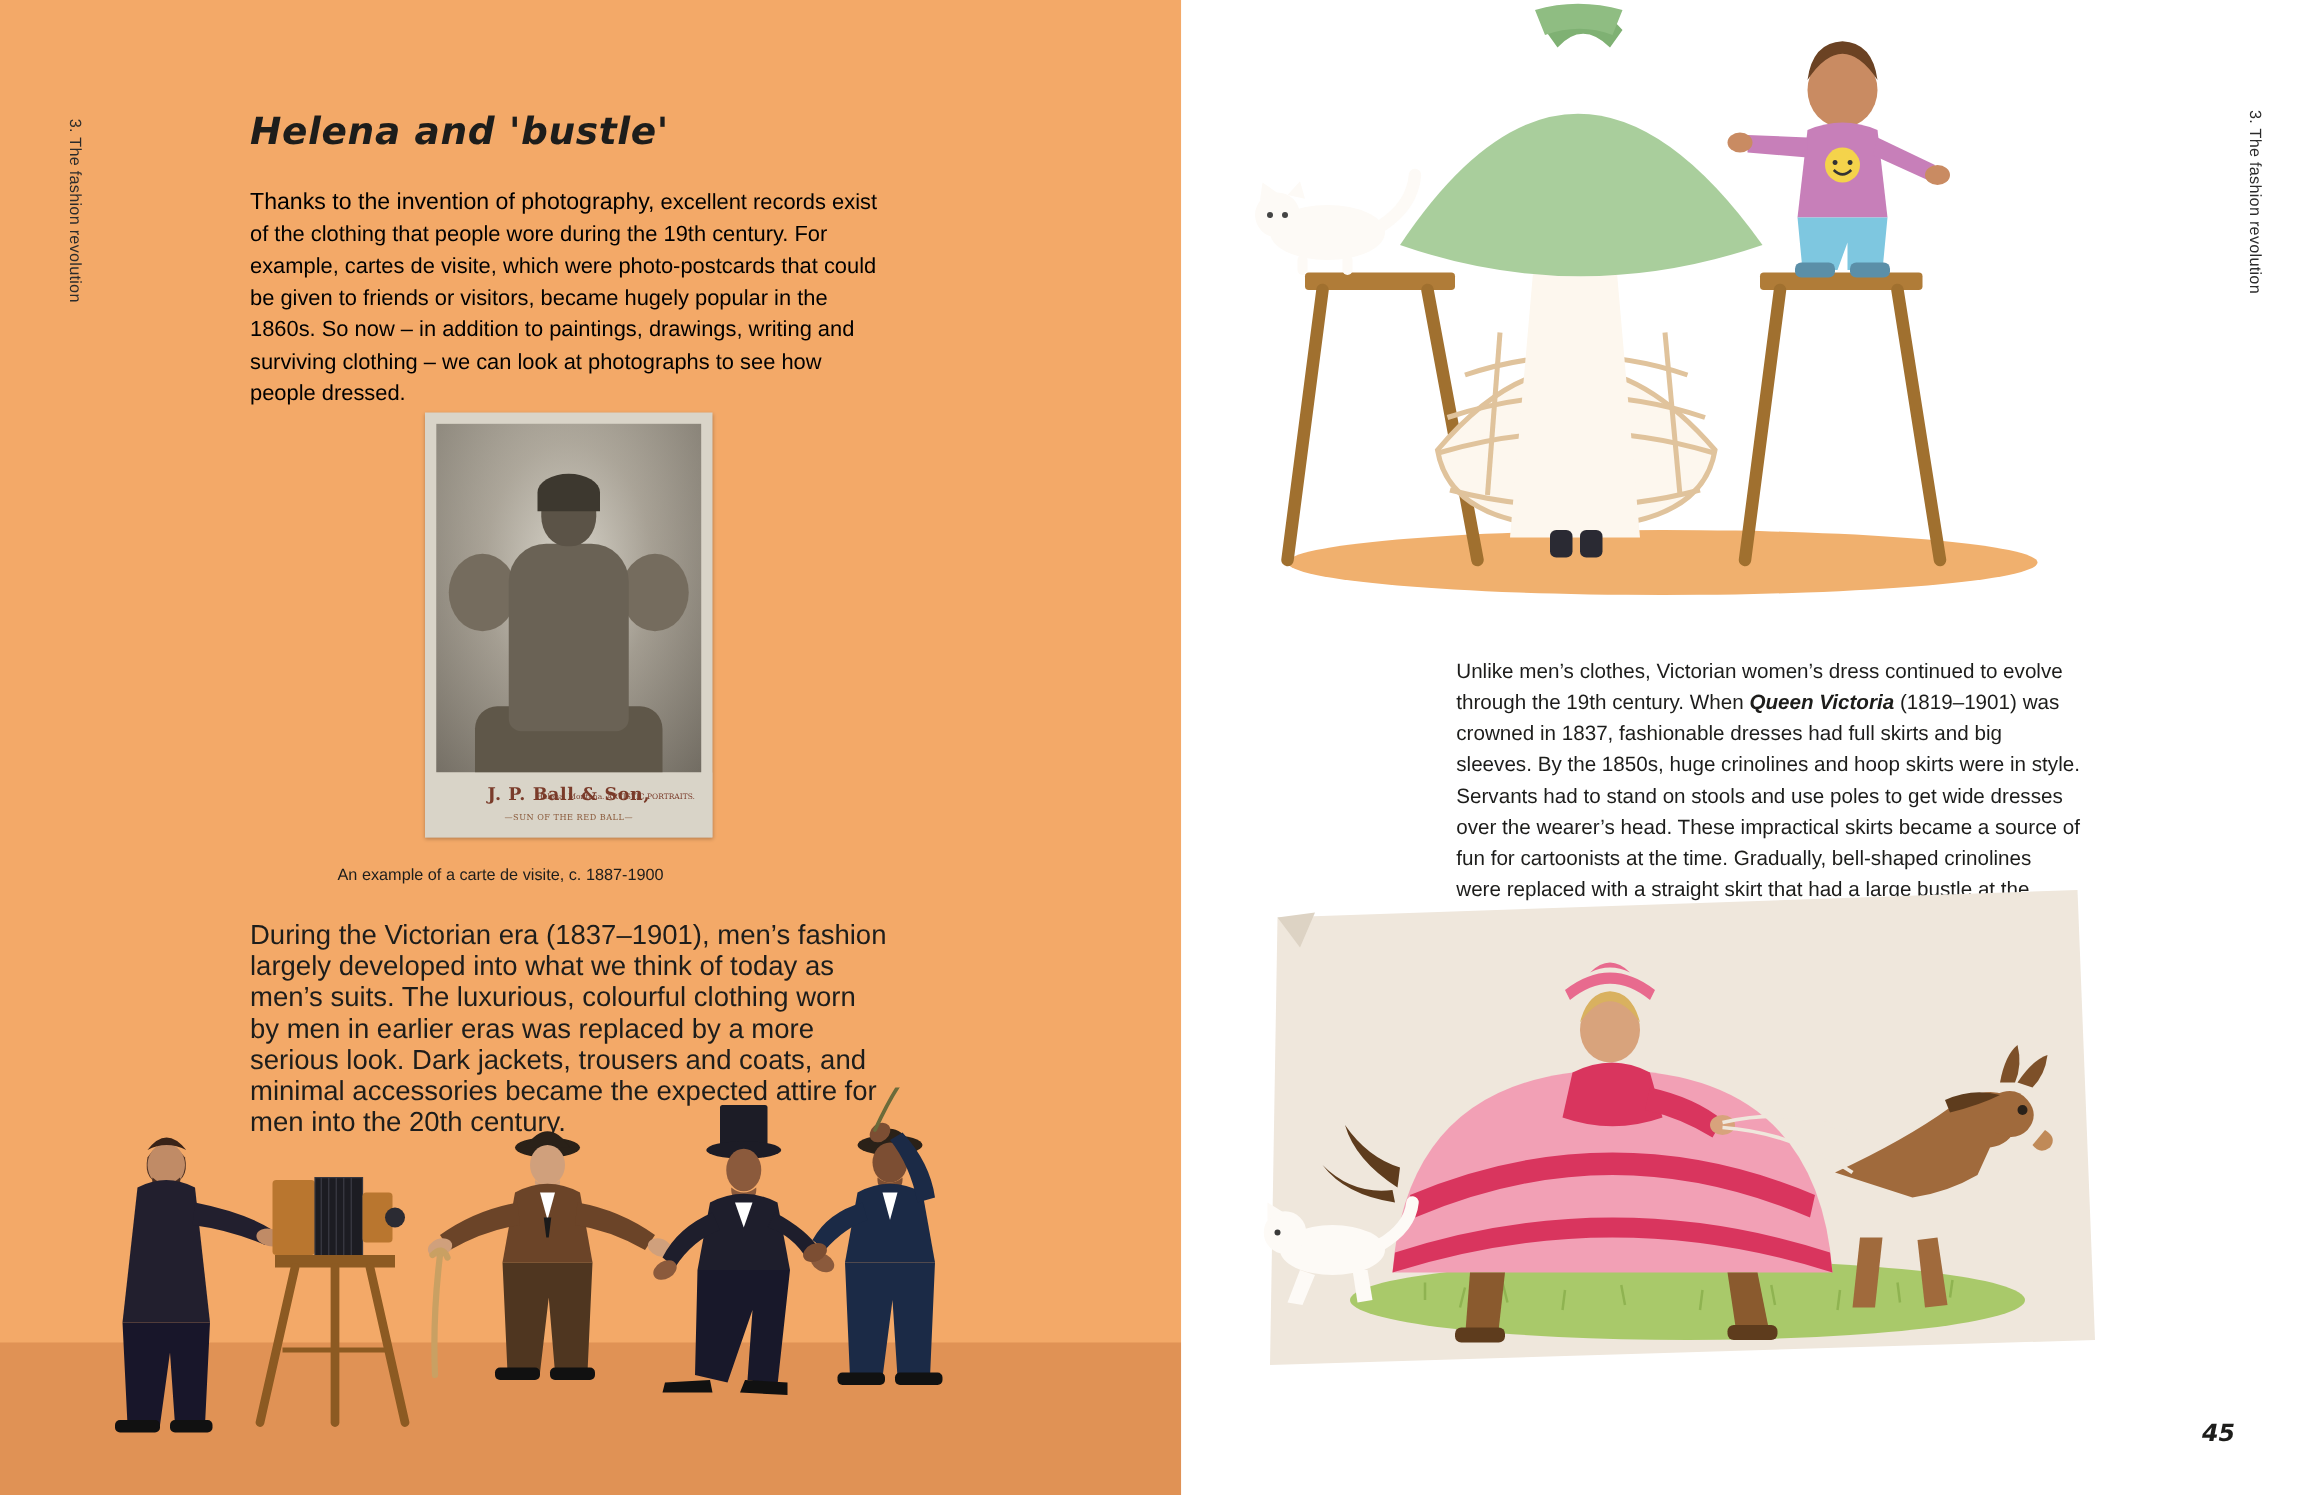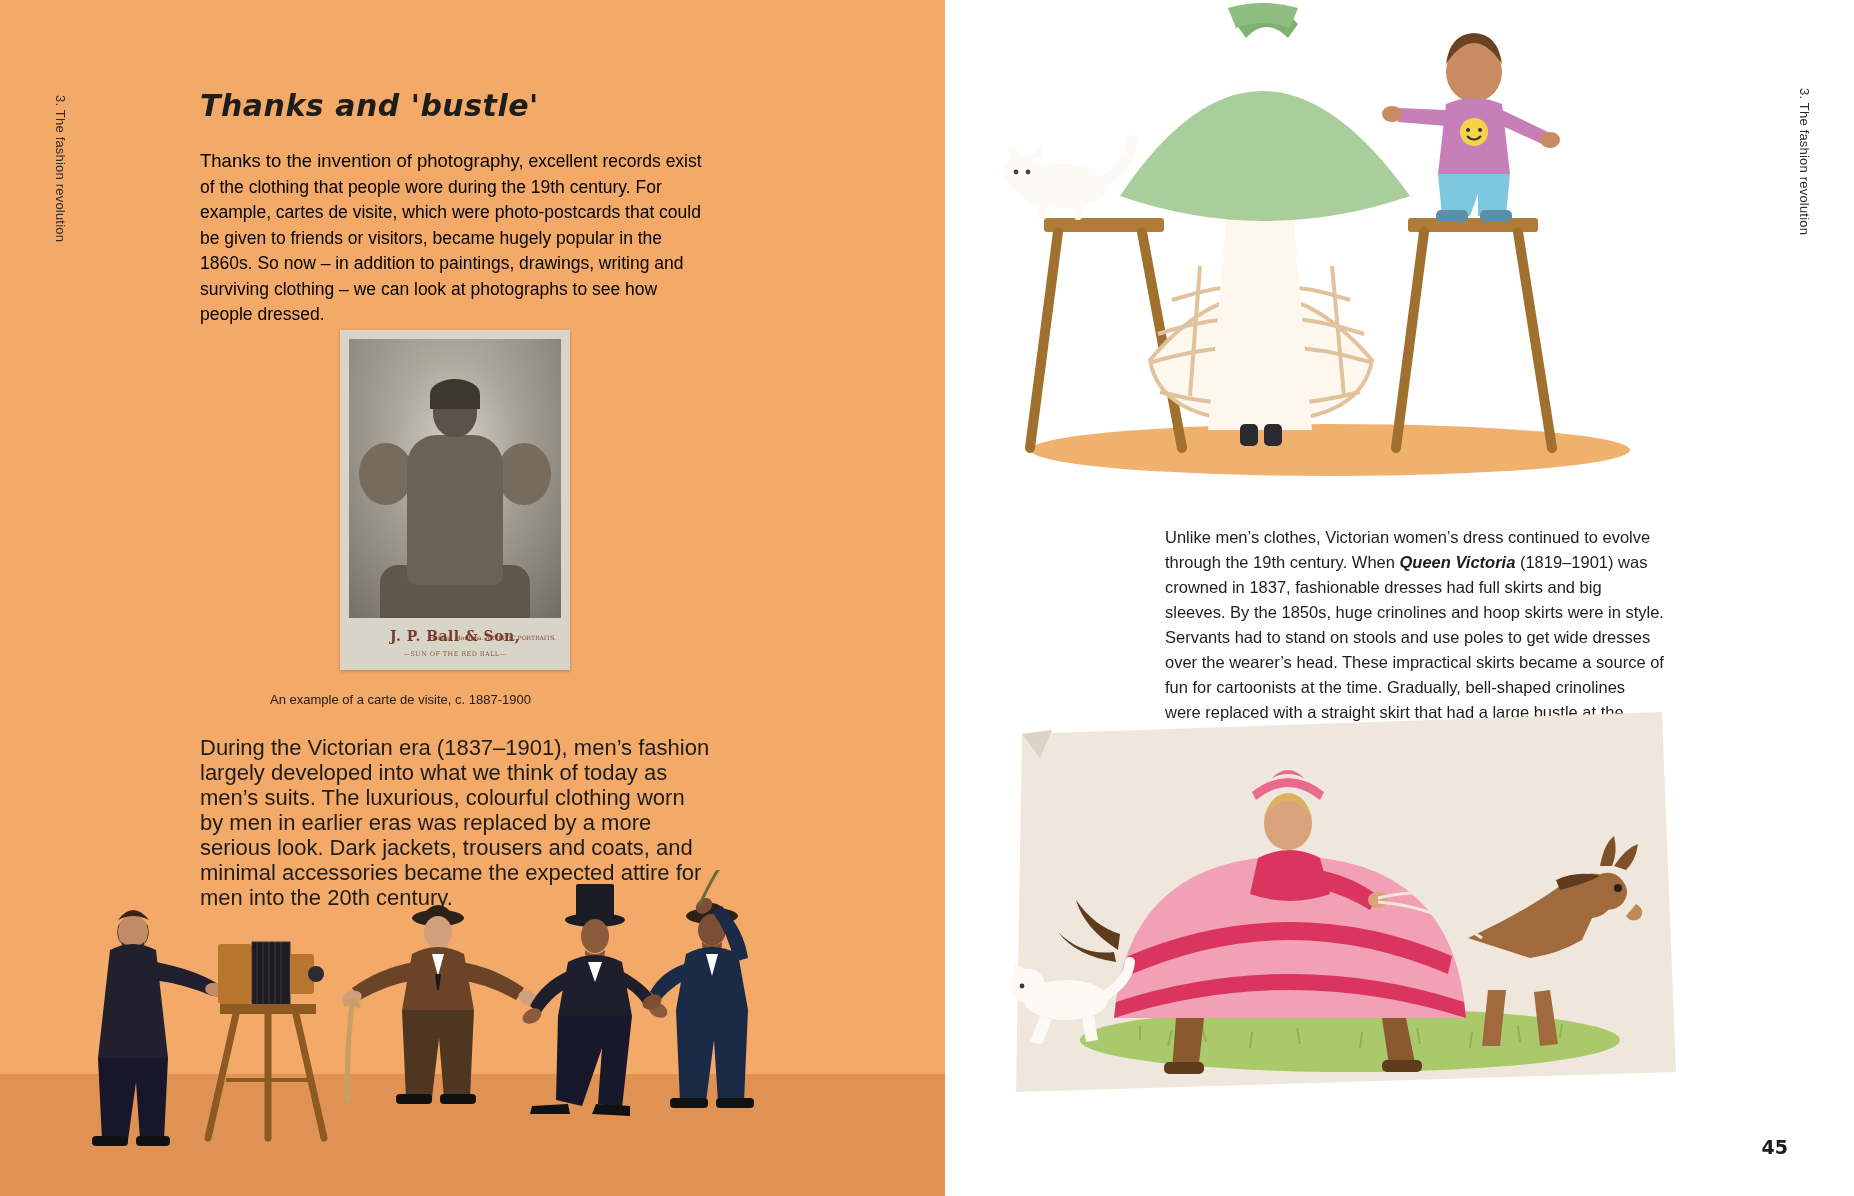--- a/index.html
+++ b/index.html
@@ -232,20 +232,21 @@
   .queen {
     font-style: italic;
     font-weight: 700;
   }
   .page-num {
     position: absolute;
     right: 66px;
     bottom: 38px;
     font-size: 19px;
     font-weight: 700;
+    font-style: italic;
     color: #1d1d1b;
     font-family: "DejaVu Sans", sans-serif;
   }
   svg { display: block; }
   .ill-top {
     position: absolute;
     left: 1000px;
     top: 0px;
   }
   .ill-bottom {
@@ -263,21 +264,21 @@
 <body>
 
 <div class="spread">
 
   <div class="page-left">
 
     <div class="ground-left"></div>
 
     <div class="side-label left">3. The fashion revolution</div>
 
-    <h1 class="title">Thanks and 'bustle'</h1>
+    <h1 class="title">Helena and 'bustle'</h1>
 
     <div class="intro">
       <span class="lead">Thanks to the invention of photography,</span><span> excellent records exist of the clothing that people wore during the 19th century. For example, cartes de visite, which were photo-postcards that could be given to friends or visitors, became hugely popular in the 1860s. So now – in addition to paintings, drawings, writing and surviving clothing – we can look at photographs to see how people dressed.</span>
     </div>
 
     <div class="photo-frame">
       <div class="photo-inner">
         <div class="photo-vig"></div>
         <div class="fig-skirt"></div>
         <div class="fig-sleeve l"></div>

